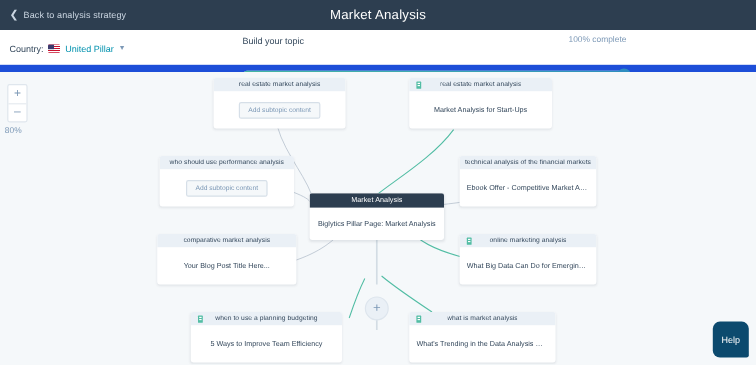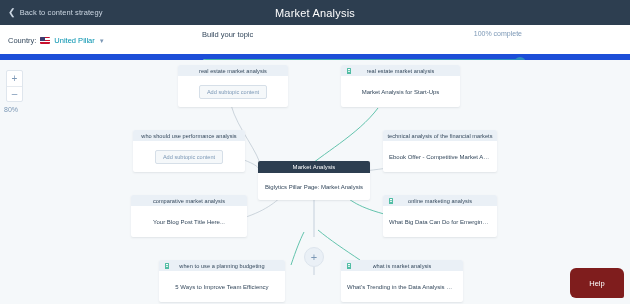--- a/index.html
+++ b/index.html
@@ -282,41 +282,41 @@
     font-size: 11px;
     line-height: 1;
     cursor: pointer;
     z-index: 11;
   }
 
   
   .help-btn {
     position: absolute;
     right: 6px; bottom: 6px;
-    width: 54px; height: 30px;
-    background: #7f1d1d;
+    width: 30px; height: 30px;
+    background: #0c4a6e;
     border-radius: 6px 6px 2px 6px;
     display: flex;
     align-items: center;
     justify-content: center;
     color: #ffffff;
     font-size: 7.5px;
     cursor: pointer;
     z-index: 30;
   }
 </style>
 </head>
 <body>
 
 <div id="app">
 
   <div class="topbar">
     <div class="back-link">
       <span class="chev">❮</span>
-      <span>Back to content strategy</span>
+      <span>Back to analysis strategy</span>
     </div>
     <div class="topbar-title">Market Analysis</div>
   </div>
 
   <div class="subbar">
 
     <div class="country-wrap">
       <span class="country-label">Country:</span>
       <span class="flag"></span>
       <span class="country-value">United Pillar</span>

